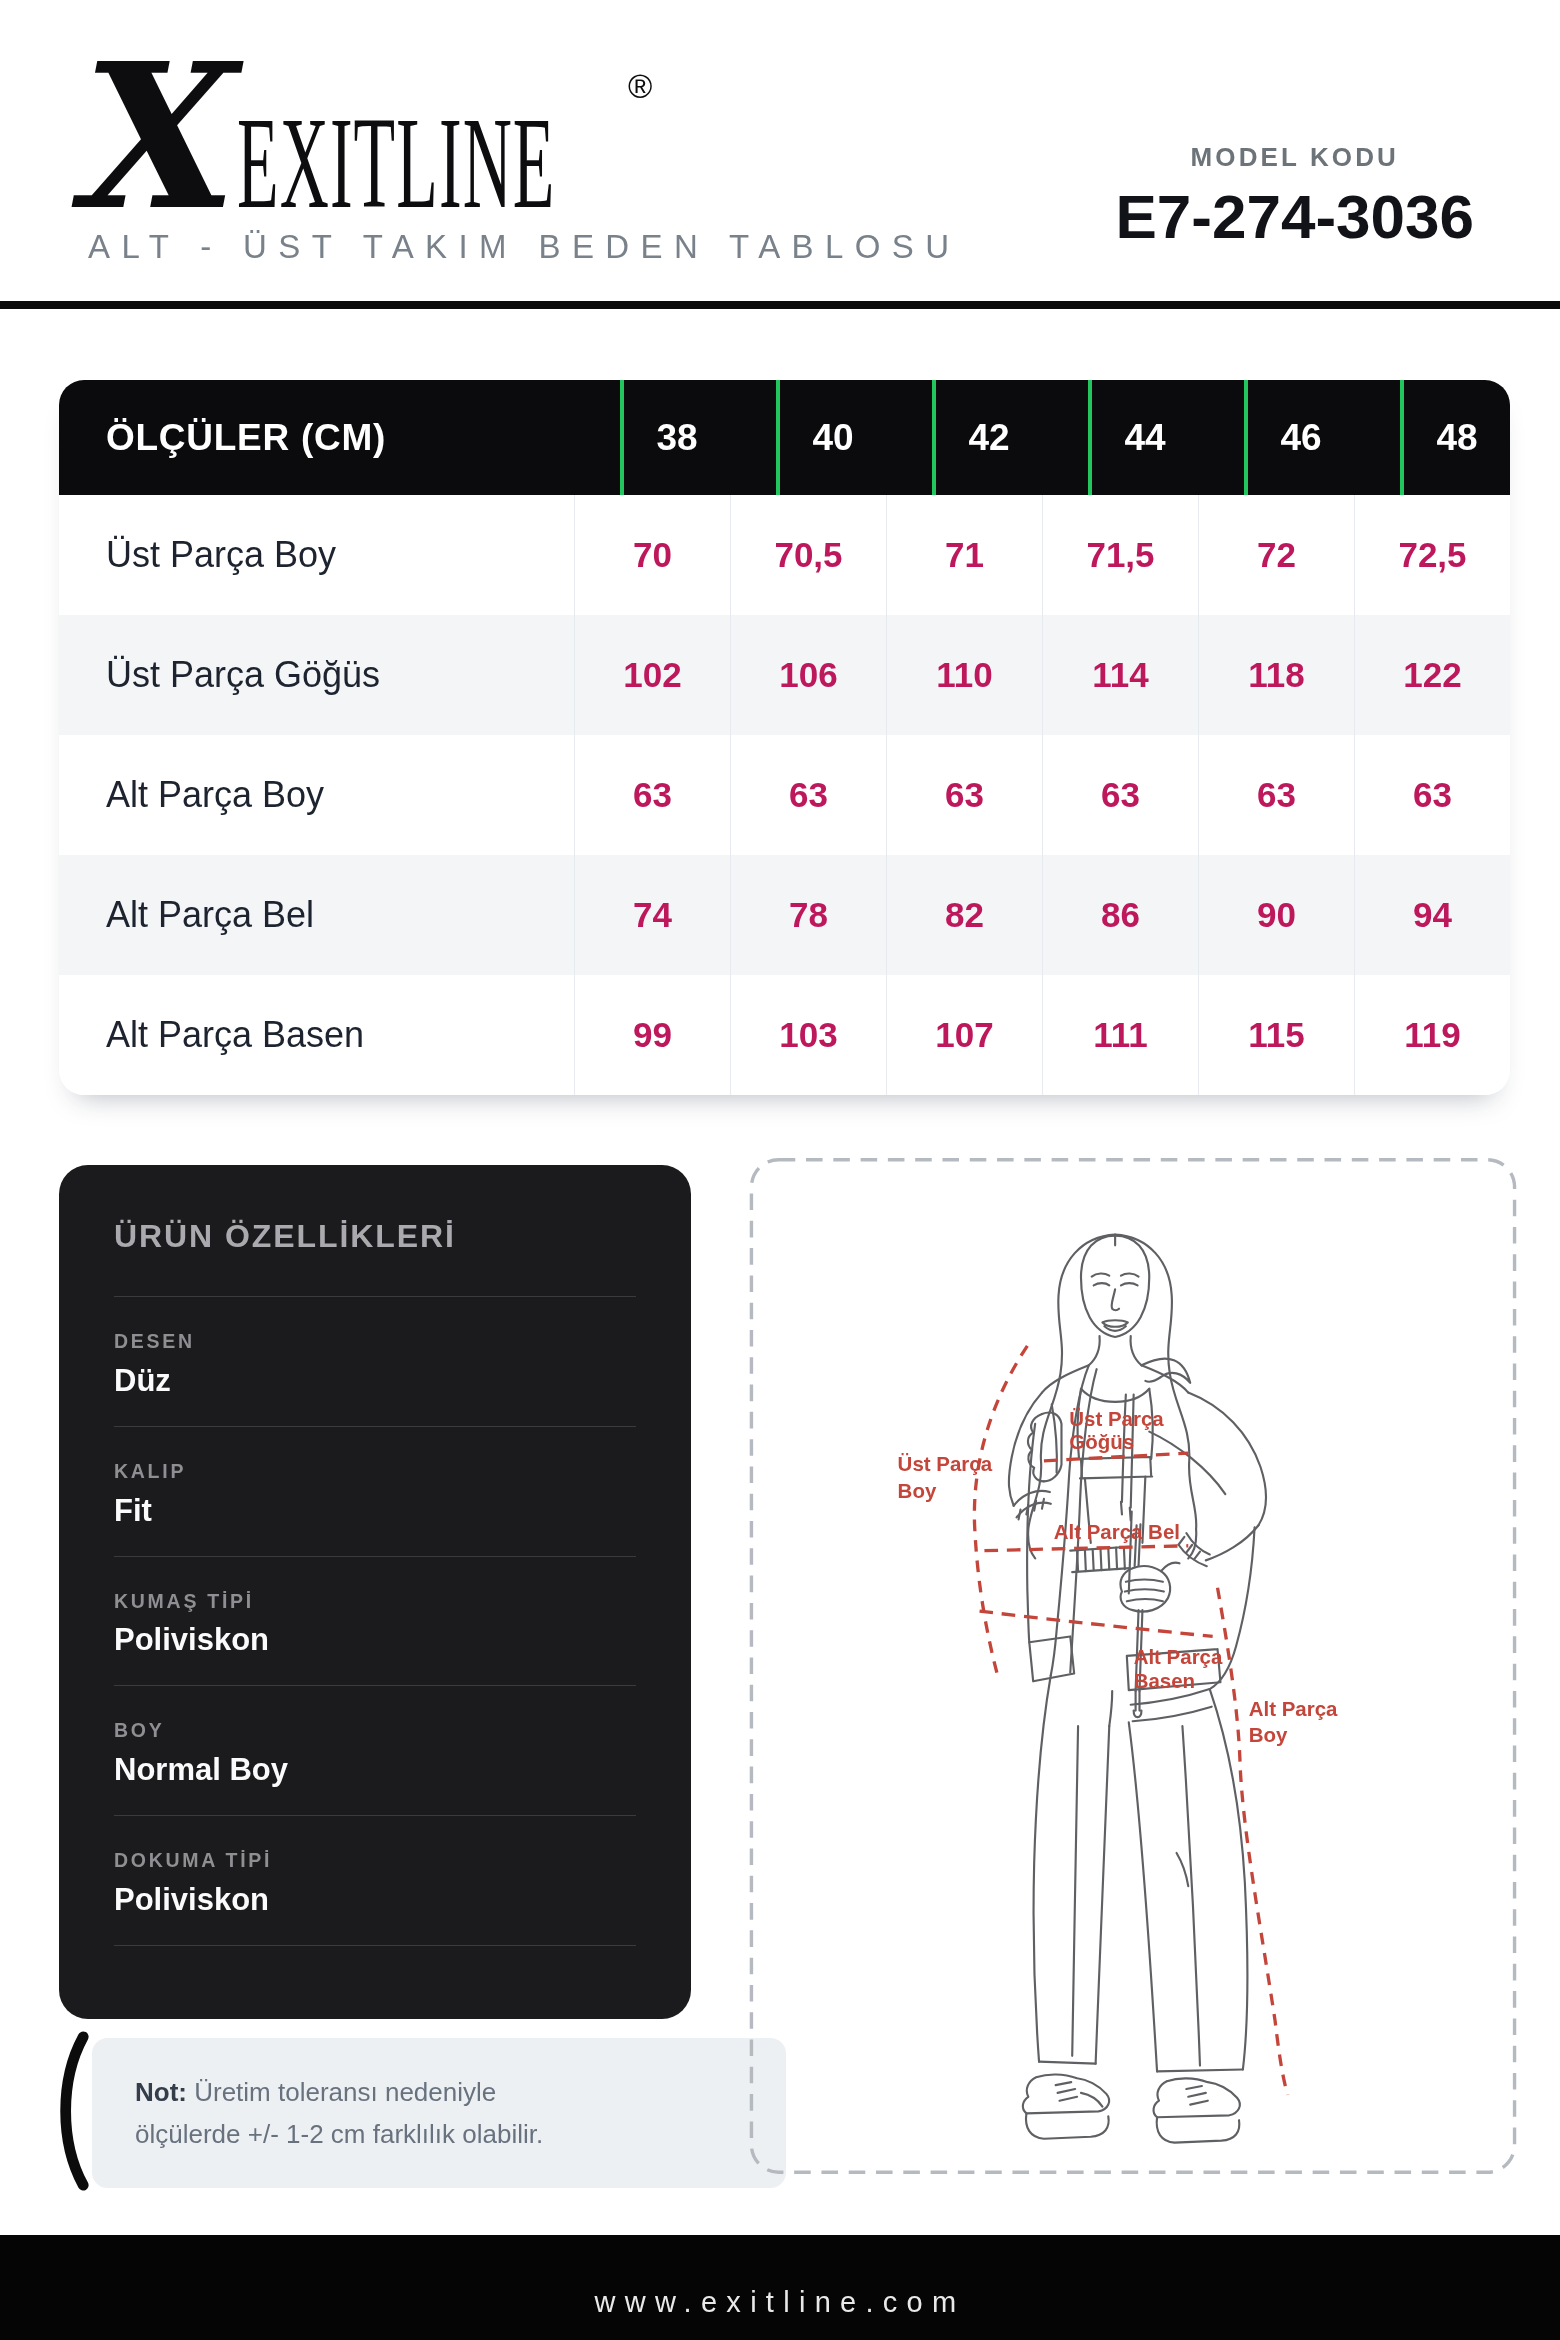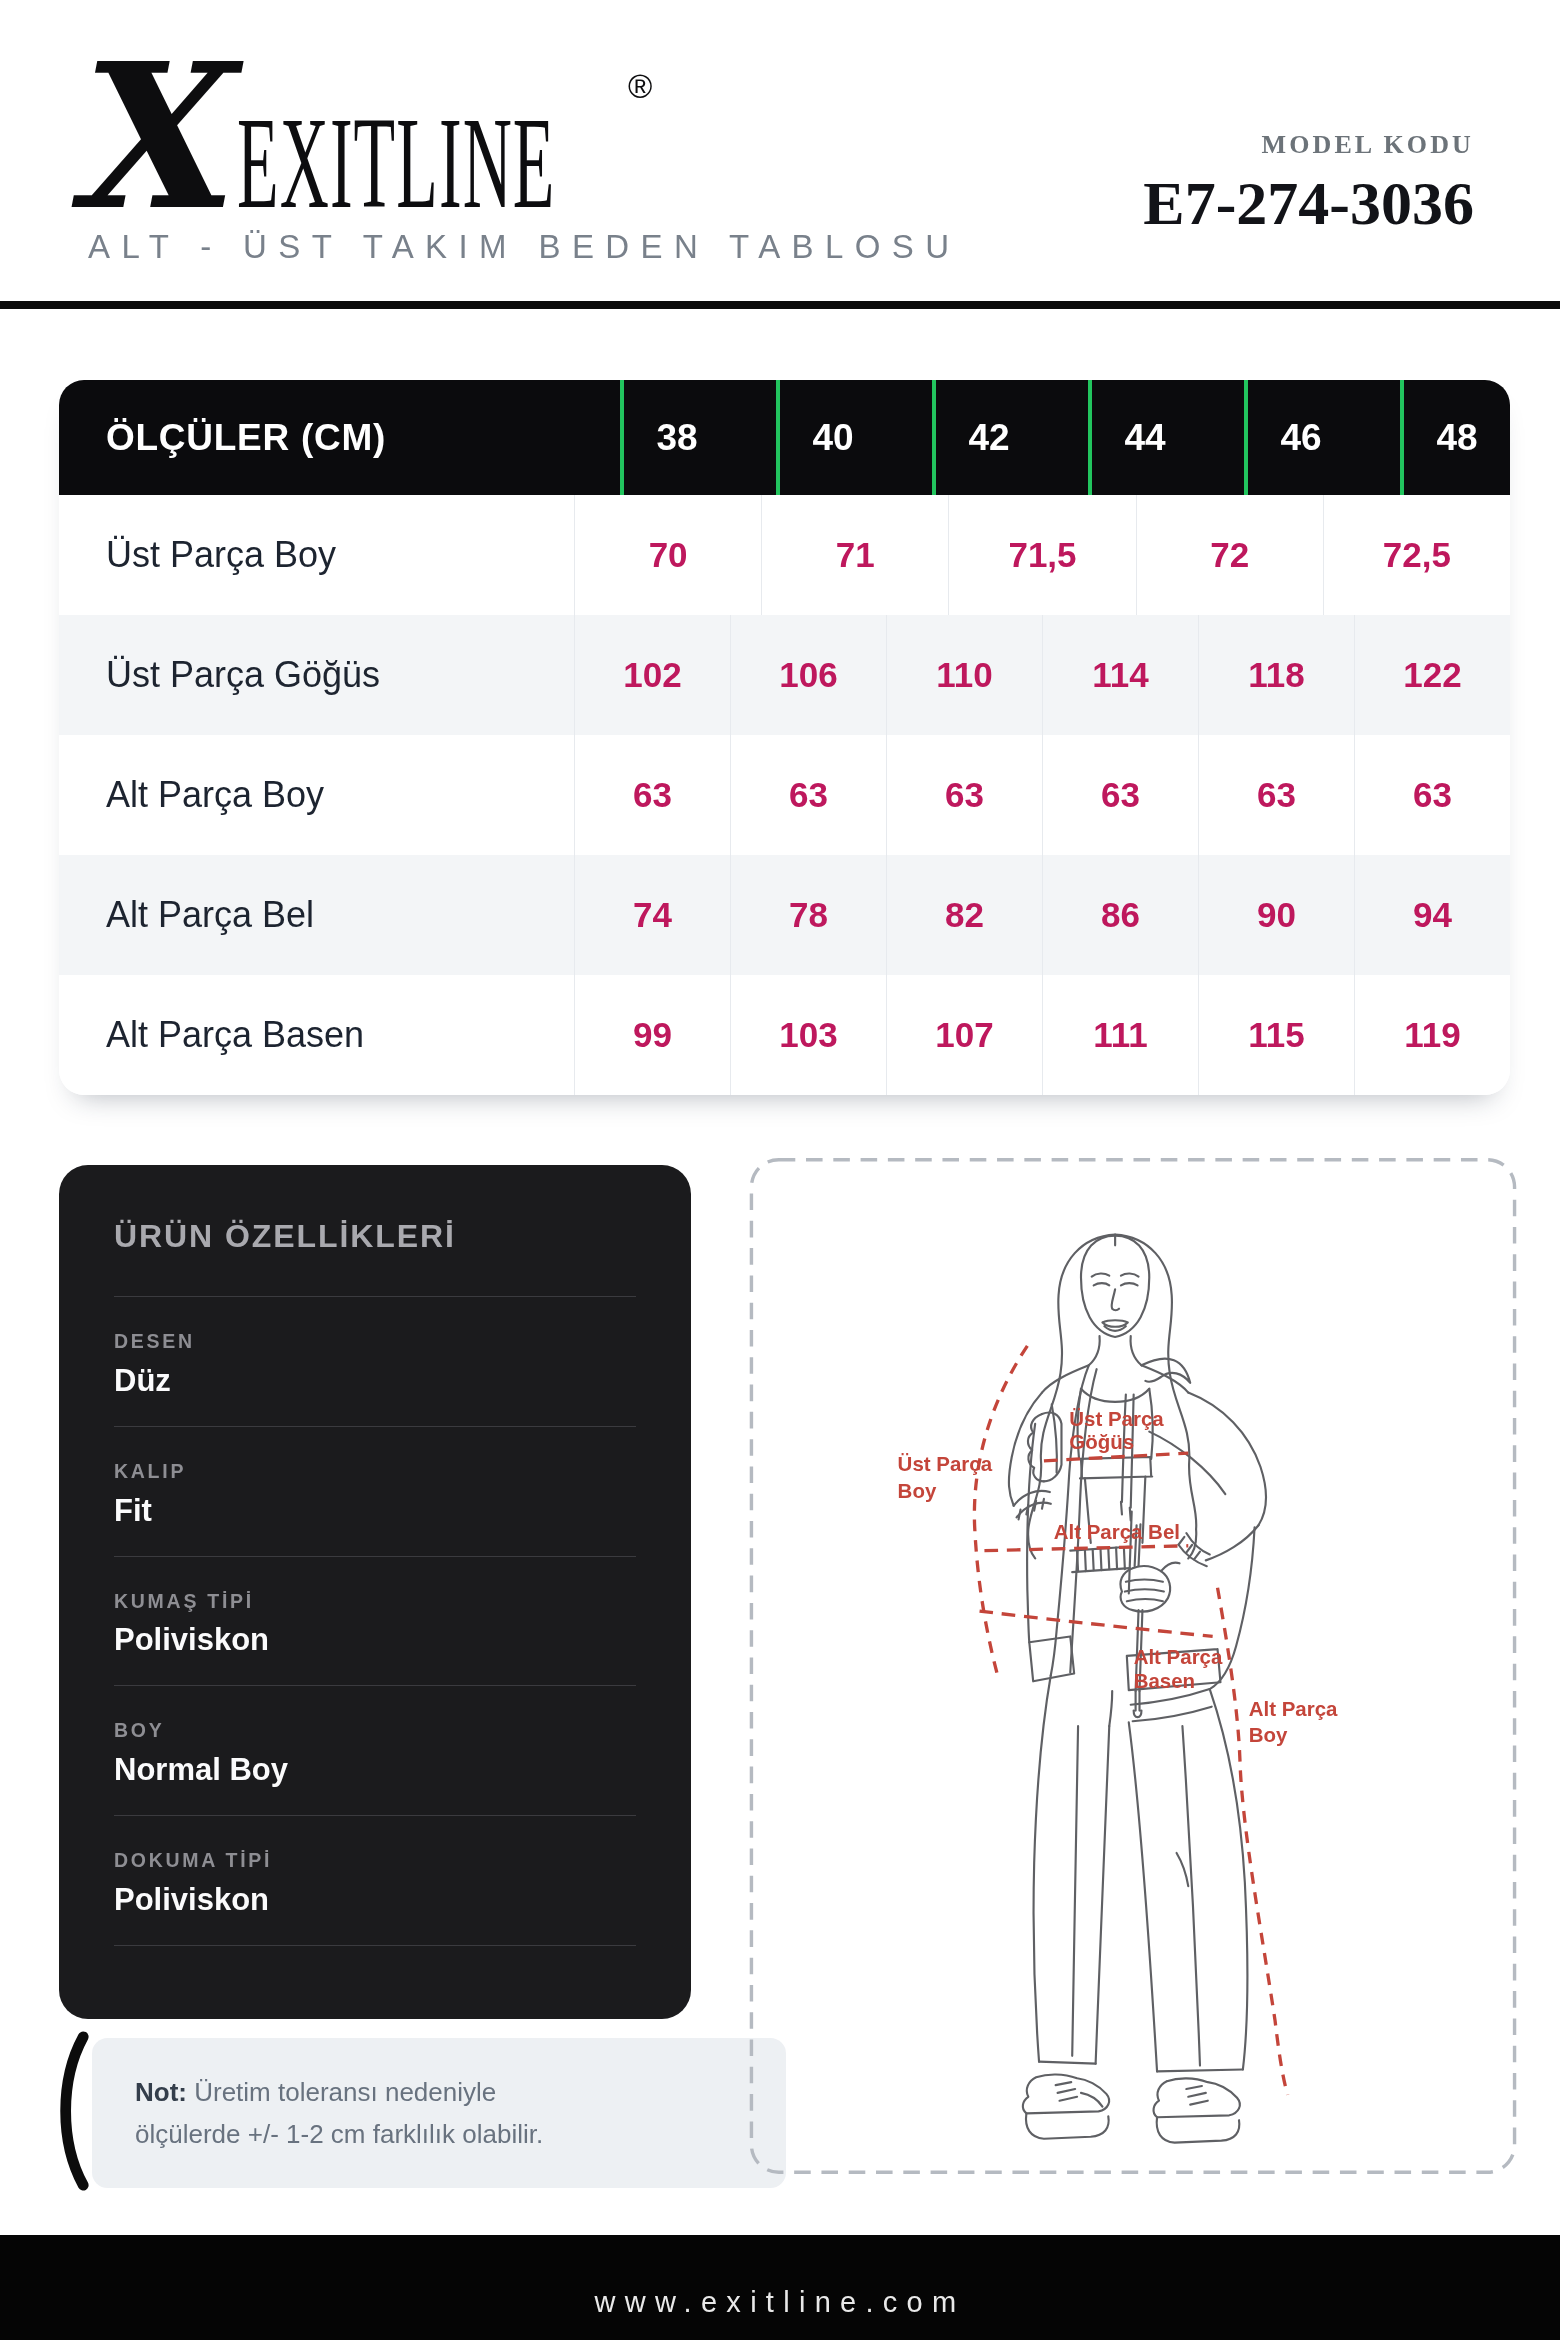--- a/index.html
+++ b/index.html
@@ -10,21 +10,21 @@
   
   .logo { position:absolute; left:82px; top:25px; height:234px; white-space:nowrap; }
   .logo-x { font-family:"DejaVu Serif", serif; font-style:italic; font-weight:700;
             font-size:200px; line-height:224px; color:#0d0d0f; display:inline-block; }
   .logo-rest { font-family:"Liberation Serif", serif; font-weight:400; font-size:131px;
                line-height:224px; color:#0d0d0f; display:inline-block;
                transform:scaleX(.52); transform-origin:left bottom; letter-spacing:2px; }
   .logo-reg { position:absolute; left:546px; top:43px; font-size:33px; font-weight:400; color:#0d0d0f; }
   .subtitle { position:absolute; left:88px; top:228px; font-size:33px; font-weight:500;
               letter-spacing:.345em; color:#79818b; }
-  .model-block { position:absolute; right:86px; top:130px; text-align:right;font-family:Liberation Serif, serif; }
+  .model-block { position:absolute; right:86px; top:142px; text-align:center; }
   .model-label { font-size:26px; font-weight:700; letter-spacing:.12em; color:#6c7379; }
   .model-code  { margin-top:7.8px; font-size:62px; font-weight:800; color:#121318; letter-spacing:0; }
   .top-divider { position:absolute; left:0; top:301px; width:1560px; height:7.8px; background:#0a0a0a; }
 
   
   .size-table { position:absolute; left:59px; top:380px; width:1451px; border-radius:25px;
                 overflow:hidden; box-shadow:0 17.6px 29px -17.6px rgba(30,40,60,.35); }
   .t-head { display:flex; height:115px; background:#0b0b0d;gap:46px; }
   .t-row  { display:flex; height:120px; background:#ffffff; }
   .t-row.alt { background:#f3f5f7; }
@@ -85,20 +85,21 @@
       <div class="t-cell">40</div>
       <div class="t-cell">42</div>
       <div class="t-cell">44</div>
       <div class="t-cell">46</div>
       <div class="t-cell">48</div>
     </div>
 
     <div class="t-row">
       <div class="t-cell lab">Üst Parça Boy</div>
       <div class="t-cell">70</div>
+      <div class="t-cell">70,5</div>
       <div class="t-cell">71</div>
       <div class="t-cell">71,5</div>
       <div class="t-cell">72</div>
       <div class="t-cell">72,5</div>
     </div>
     <div class="t-row alt">
       <div class="t-cell lab">Üst Parça Göğüs</div>
       <div class="t-cell">102</div>
       <div class="t-cell">106</div>
       <div class="t-cell">110</div>

